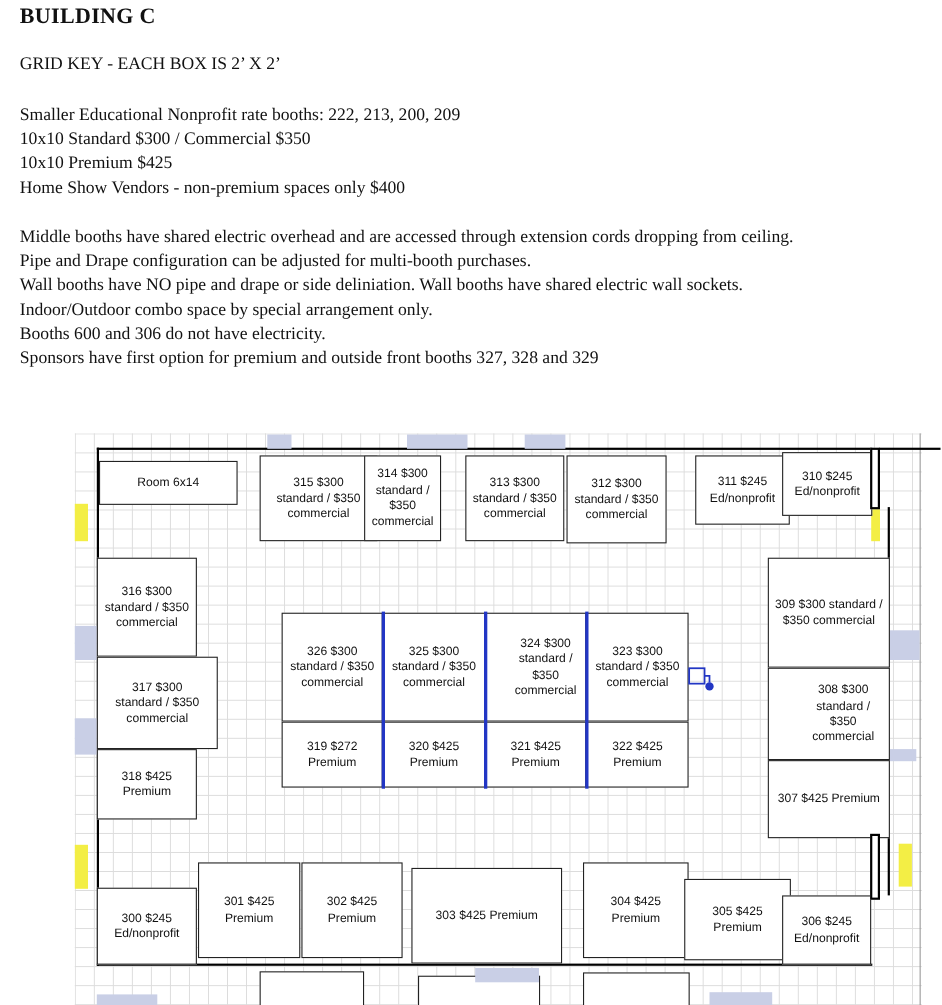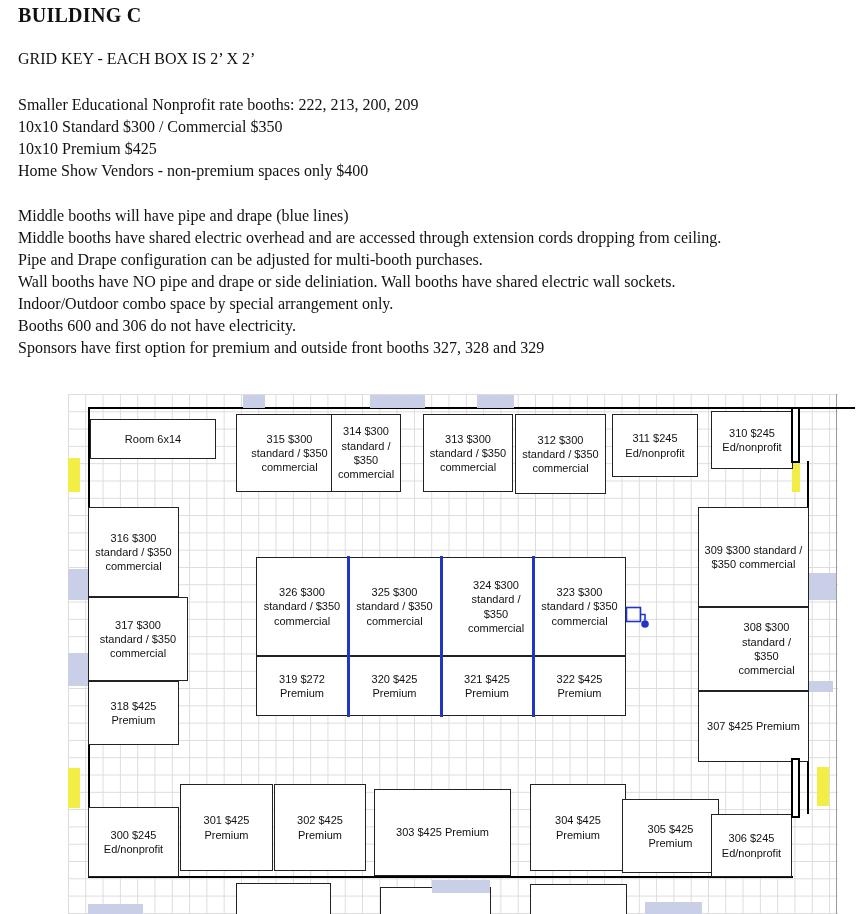--- a/index.html
+++ b/index.html
@@ -38,21 +38,20 @@
   <div class="gridkey">GRID KEY - EACH BOX IS 2’ X 2’</div>
 
   <div class="notes notes-top">
     <div>Smaller Educational Nonprofit rate booths: 222, 213, 200, 209</div>
     <div>10x10 Standard $300 / Commercial $350</div>
     <div>10x10 Premium $425</div>
     <div>Home Show Vendors - non-premium spaces only $400</div>
   </div>
 
   <div class="notes notes-bottom">
-    <div>Middle booths will have pipe and drape (blue lines)</div>
     <div>Middle booths have shared electric overhead and are accessed through extension cords dropping from ceiling.</div>
     <div>Pipe and Drape configuration can be adjusted for multi-booth purchases.</div>
     <div>Wall booths have NO pipe and drape or side deliniation. Wall booths have shared electric wall sockets.</div>
     <div>Indoor/Outdoor combo space by special arrangement only.</div>
     <div>Booths 600 and 306 do not have electricity.</div>
     <div>Sponsors have first option for premium and outside front booths 327, 328 and 329</div>
   </div>
 
   <div class="grid-bg"></div>
   <div class="thinline" style="left:836px;top:394px;width:1px;height:520px;"></div>
@@ -87,29 +86,29 @@
 commercial</div>
   <div class="booth" style="left:331px;top:414px;width:70px;height:78px;">314 $300
 standard / $350
 commercial</div>
   <div class="booth" style="left:423px;top:414px;width:90px;height:78px;">313 $300
 standard / $350
 commercial</div>
   <div class="booth" style="left:515px;top:414px;width:91px;height:80px;">312 $300
 standard / $350
 commercial</div>
-  <div class="booth" style="left:612px;top:414px;width:86px;height:63px;">311 $245
+  <div class="booth" style="left:632px;top:414px;width:86px;height:63px;">311 $245
 Ed/nonprofit</div>
   <div class="booth" style="left:711px;top:411px;width:82px;height:58px;">310 $245
 Ed/nonprofit</div>
 
   <div class="booth" style="left:88px;top:507px;width:91px;height:90px;">316 $300
 standard / $350
 commercial</div>
-  <div class="booth" style="left:88px;top:597px;width:100px;height:84px;">317 $300
+  <div class="booth" style="left:88px;top:597px;width:110px;height:84px;">317 $300
 standard / $350
 commercial</div>
   <div class="booth" style="left:88px;top:681px;width:91px;height:64px;">318 $425
 Premium</div>
 
   <div class="booth" style="left:698px;top:507px;width:111px;height:100px;">309 $300 standard /
 $350 commercial</div>
   <div class="booth" style="left:698px;top:607px;width:111px;height:84px;padding-left:28px;">308 $300 standard /
 $350 commercial</div>
   <div class="booth" style="left:698px;top:691px;width:111px;height:71px;">307 $425 Premium</div>

